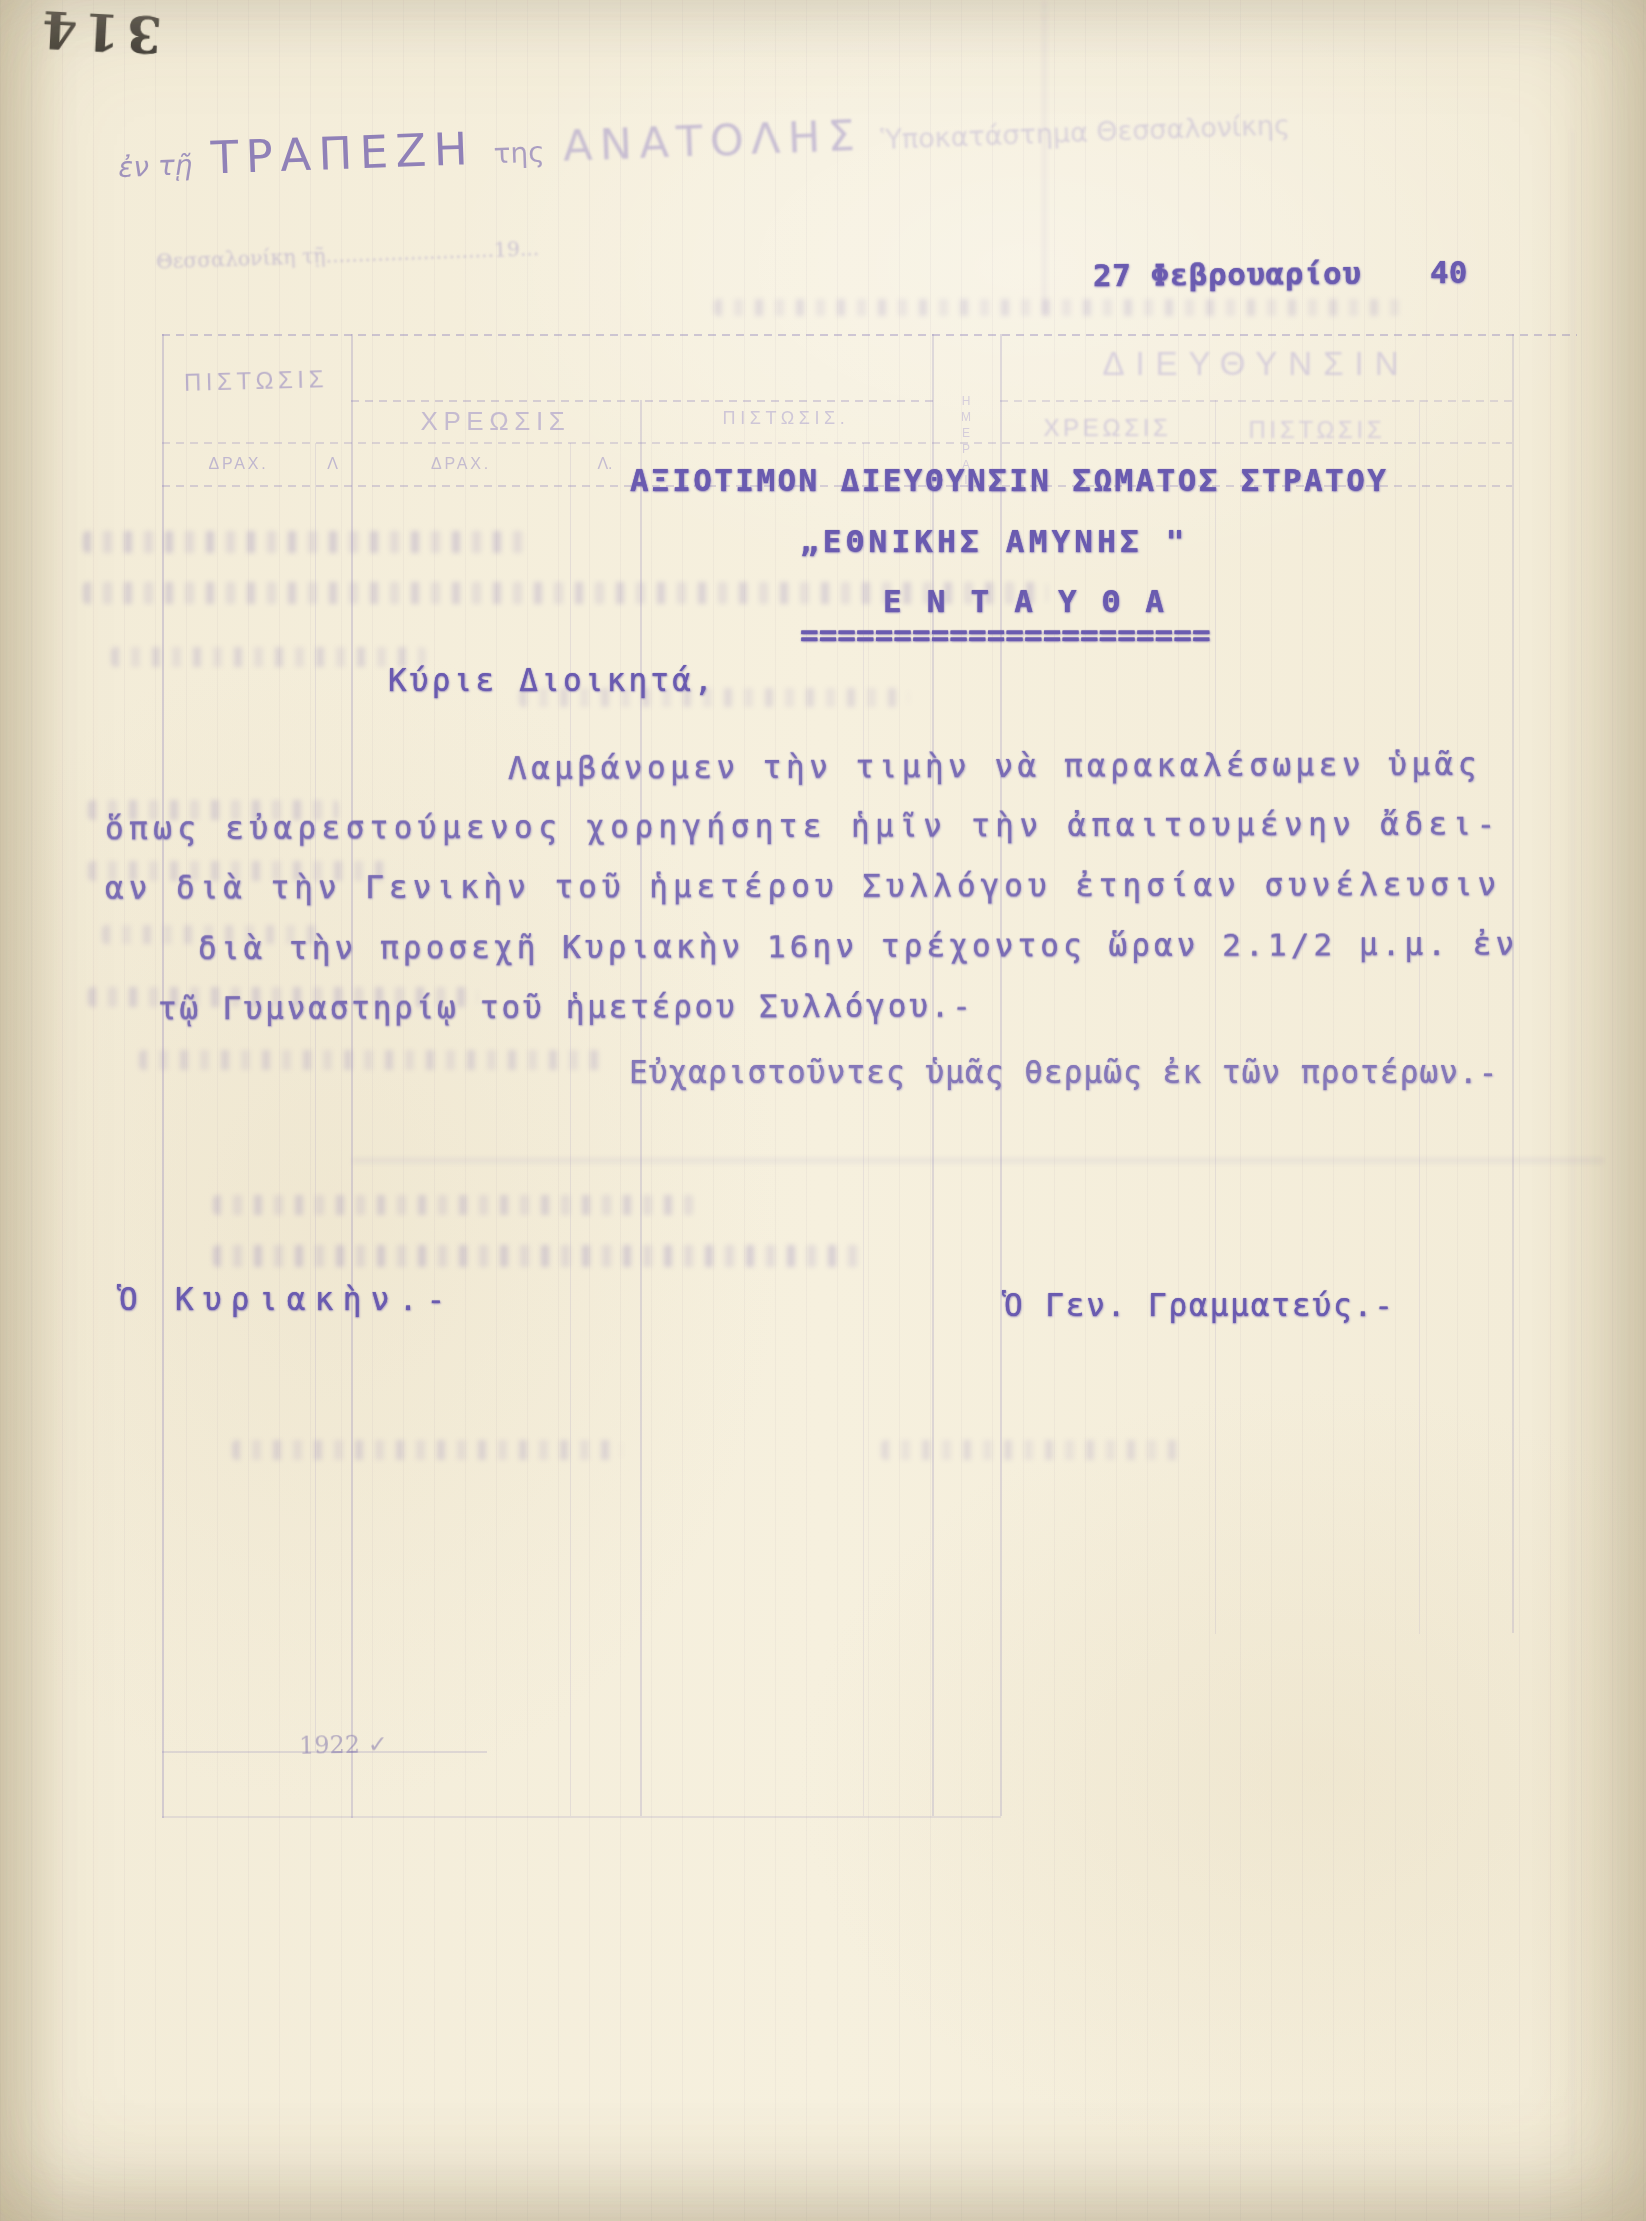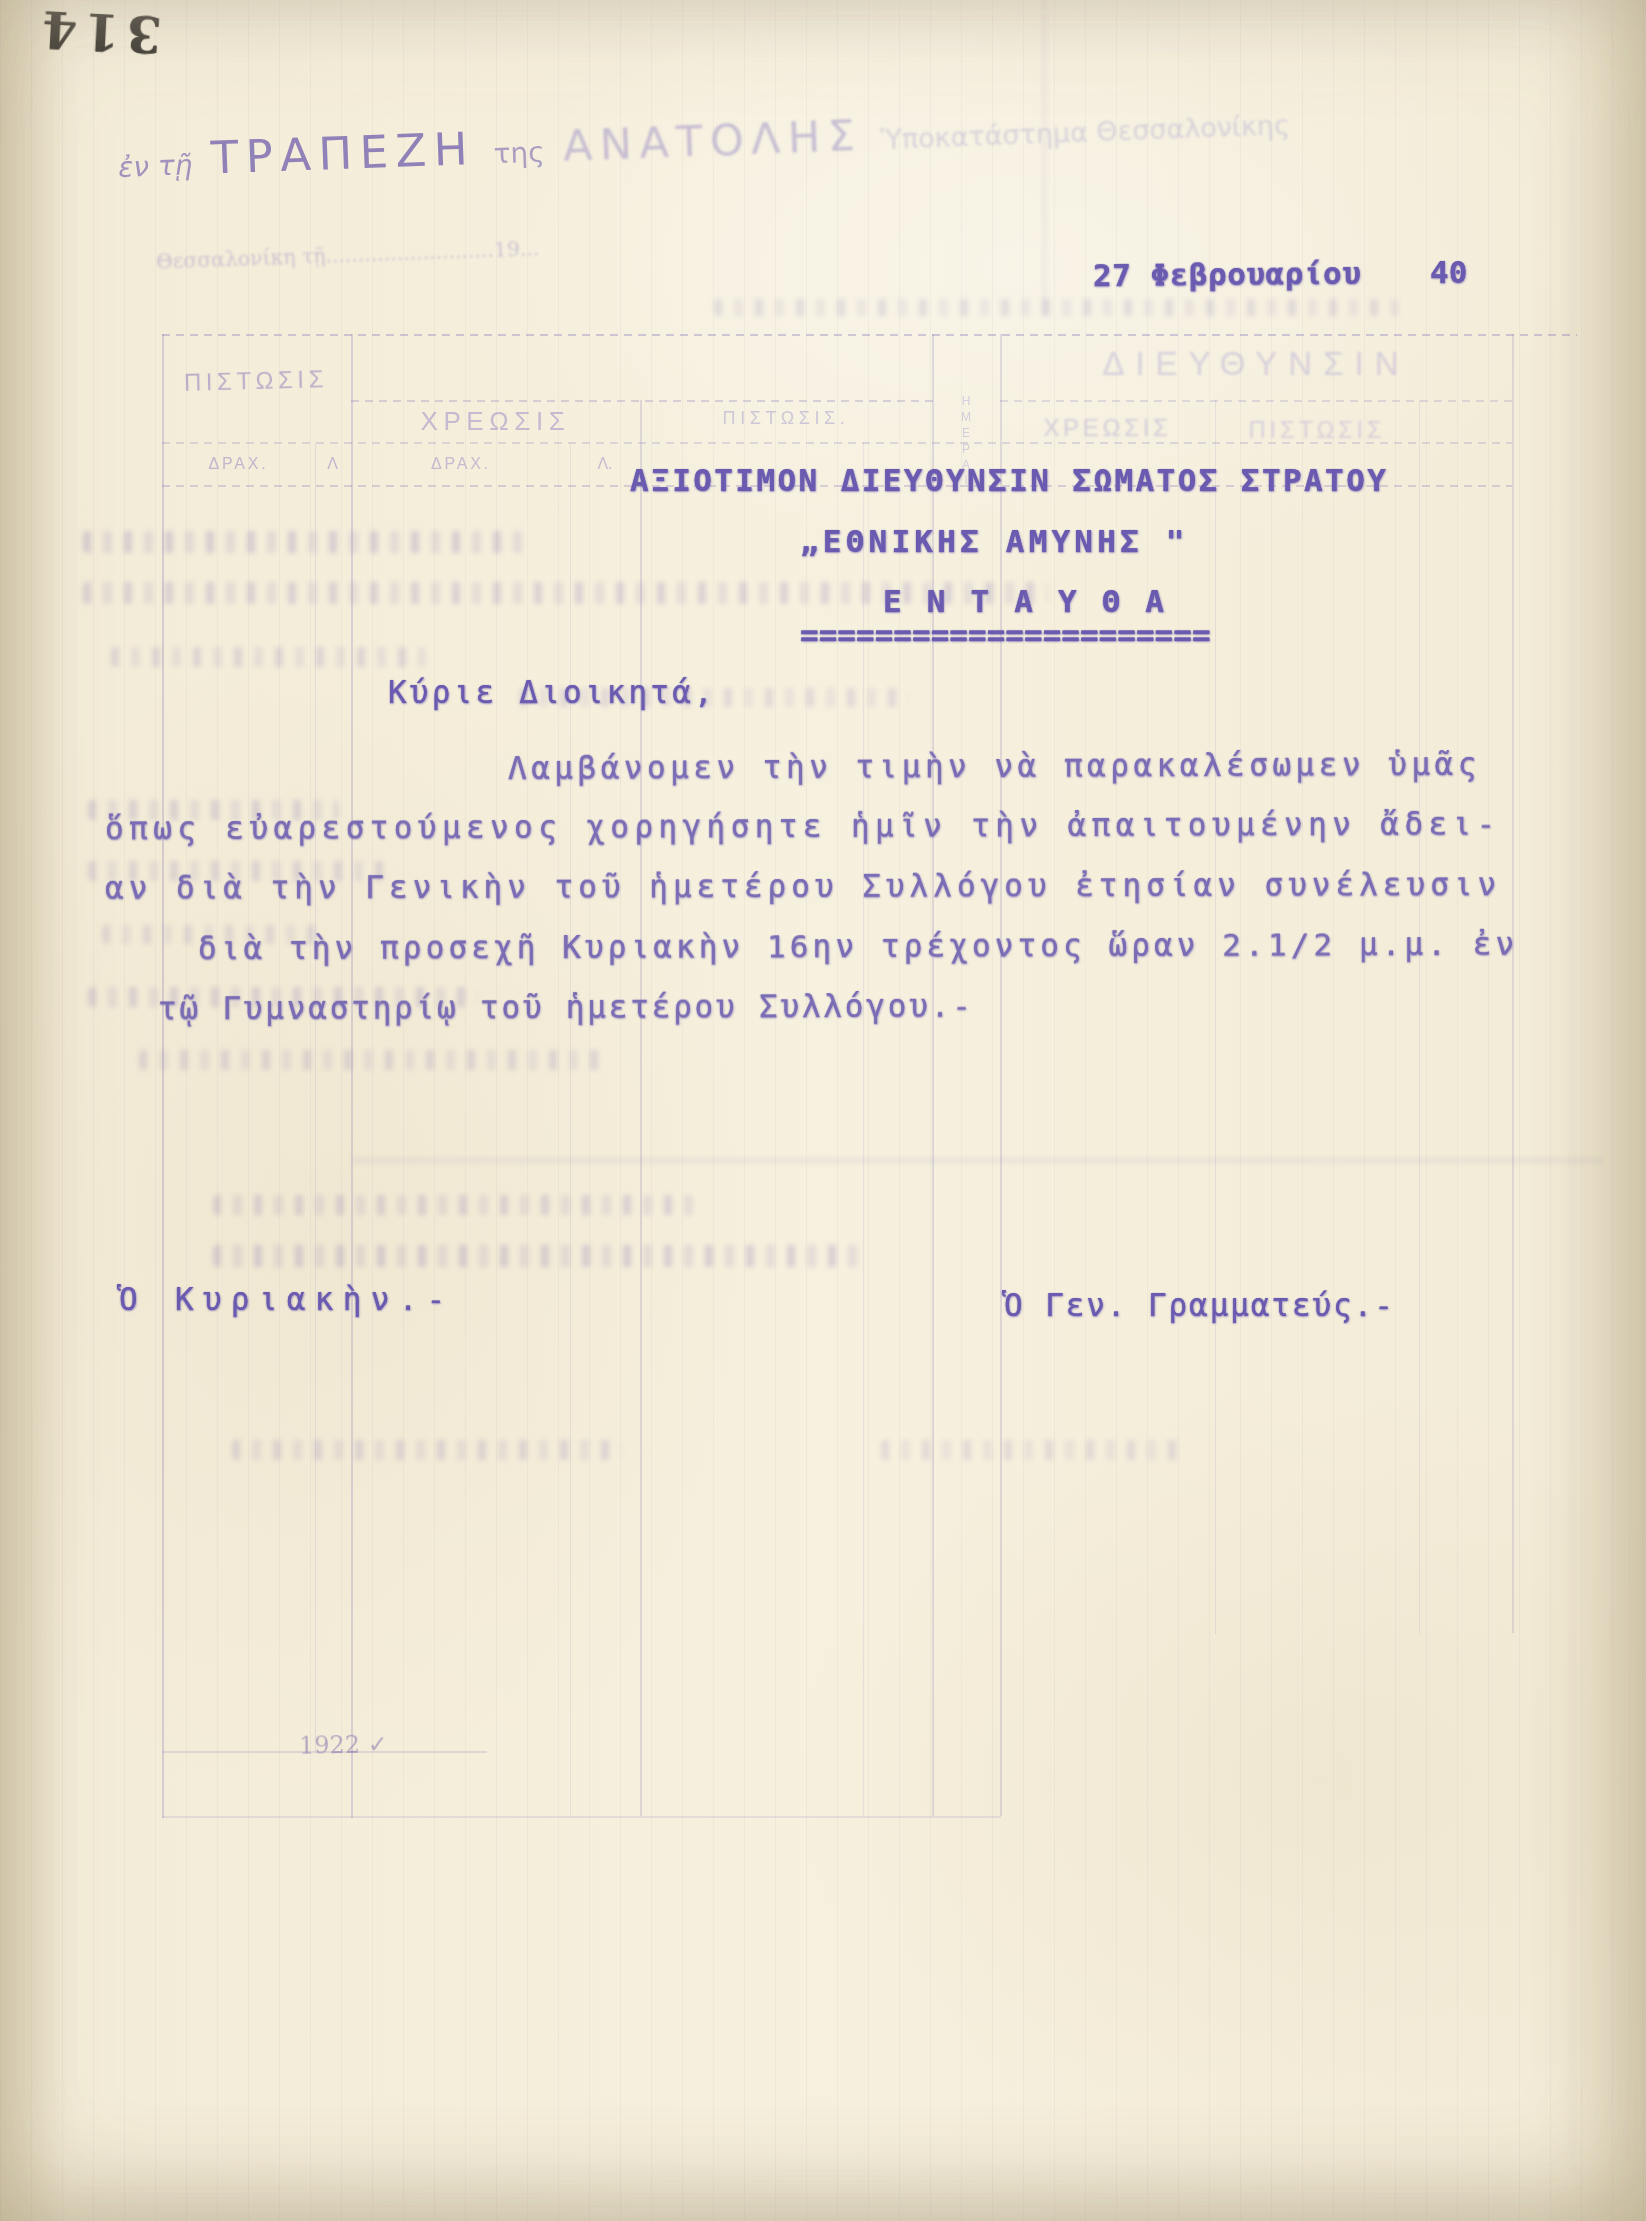--- a/index.html
+++ b/index.html
@@ -143,27 +143,28 @@
   <div class="print ledgerhead" style="left:162px;top:455px;width:153px;font-size:16px;letter-spacing:2.8px;color:rgba(150,138,198,.55);">ΔΡΑΧ.</div>
   <div class="print ledgerhead" style="left:315px;top:455px;width:35px;font-size:16px;color:rgba(150,138,198,.55);">Λ</div>
   <div class="print ledgerhead" style="left:351px;top:455px;width:220px;font-size:16px;letter-spacing:2.8px;color:rgba(150,138,198,.5);">ΔΡΑΧ.</div>
   <div class="print ledgerhead" style="left:570px;top:455px;width:70px;font-size:16px;color:rgba(150,138,198,.5);">Λ.</div>
   <div class="print" style="left:299px;top:1731px;font-size:24px;color:rgba(120,108,170,.5);transform:rotate(-1deg);">1922 ✓</div>
 
   <div class="typed t-strong" style="left:630px;top:462px;letter-spacing:2.4px;">ΑΞΙΟΤΙΜΟΝ ΔΙΕΥΘΥΝΣΙΝ ΣΩΜΑΤΟΣ ΣΤΡΑΤΟΥ</div>
   <div class="typed t-strong" style="left:800px;top:523px;letter-spacing:4.2px;">„ΕΘΝΙΚΗΣ ΑΜΥΝΗΣ "</div>
   <div class="typed t-strong" style="left:883px;top:583px;letter-spacing:3.2px;">Ε Ν Τ Α Υ Θ Α</div>
   <div class="typed t-strong" style="left:800px;top:616px;letter-spacing:0;">======================</div>
-  <div class="typed" style="left:388px;top:662px;letter-spacing:3.2px;margin-top:12px;">Κύριε Διοικητά,</div>
+  <div class="typed" style="left:388px;top:662px;letter-spacing:3.2px;">Κύριε Διοικητά,</div>
 
   <div class="typed t-dim" style="left:508px;top:748px;letter-spacing:4.5px;transform:rotate(-.25deg);">Λαμβάνομεν τὴν τιμὴν νὰ παρακαλέσωμεν ὑμᾶς</div>
   <div class="typed t-dim" style="left:105px;top:808px;letter-spacing:5.4px;transform:rotate(-.2deg);">ὅπως εὐαρεστούμενος χορηγήσητε ἡμῖν τὴν ἀπαιτουμένην ἄδει-</div>
   <div class="typed t-dim" style="left:105px;top:868px;letter-spacing:5px;transform:rotate(-.15deg);">αν διὰ τὴν Γενικὴν τοῦ ἡμετέρου Συλλόγου ἐτησίαν συνέλευσιν</div>
   <div class="typed t-dim" style="left:198px;top:928px;letter-spacing:4.1px;transform:rotate(-.2deg);">διὰ τὴν προσεχῆ Κυριακὴν 16ην τρέχοντος ὥραν 2.1/2 μ.μ. ἐν</div>
   <div class="typed t-dim" style="left:158px;top:989px;letter-spacing:2.8px;transform:rotate(-.2deg);">τῷ Γυμναστηρίῳ τοῦ ἡμετέρου Συλλόγου.-</div>
+  <div class="typed t-dim2" style="left:629px;top:1054px;letter-spacing:1.1px;">Εὐχαριστοῦντες ὑμᾶς θερμῶς ἐκ τῶν προτέρων.-</div>
 
   <div class="typed" style="left:119px;top:1281px;letter-spacing:9.3px;">Ὁ Κυριακὴν.-</div>
   <div class="typed" style="left:1004px;top:1287px;letter-spacing:1.9px;">Ὁ Γεν. Γραμματεύς.-</div>
 
   <div class="smudge" style="left:83px;top:531px;width:445px;height:22px;opacity:.5;"></div>
   <div class="smudge" style="left:83px;top:582px;width:965px;height:22px;opacity:.45;"></div>
   <div class="smudge" style="left:111px;top:647px;width:315px;height:20.4px;opacity:.4;"></div>
   <div class="smudge" style="left:519px;top:688px;width:390px;height:18.6px;opacity:.35;"></div>
   <div class="smudge" style="left:88px;top:800px;width:250px;height:20.4px;opacity:.45;"></div>
   <div class="smudge" style="left:88px;top:861px;width:306px;height:20.4px;opacity:.4;"></div>

